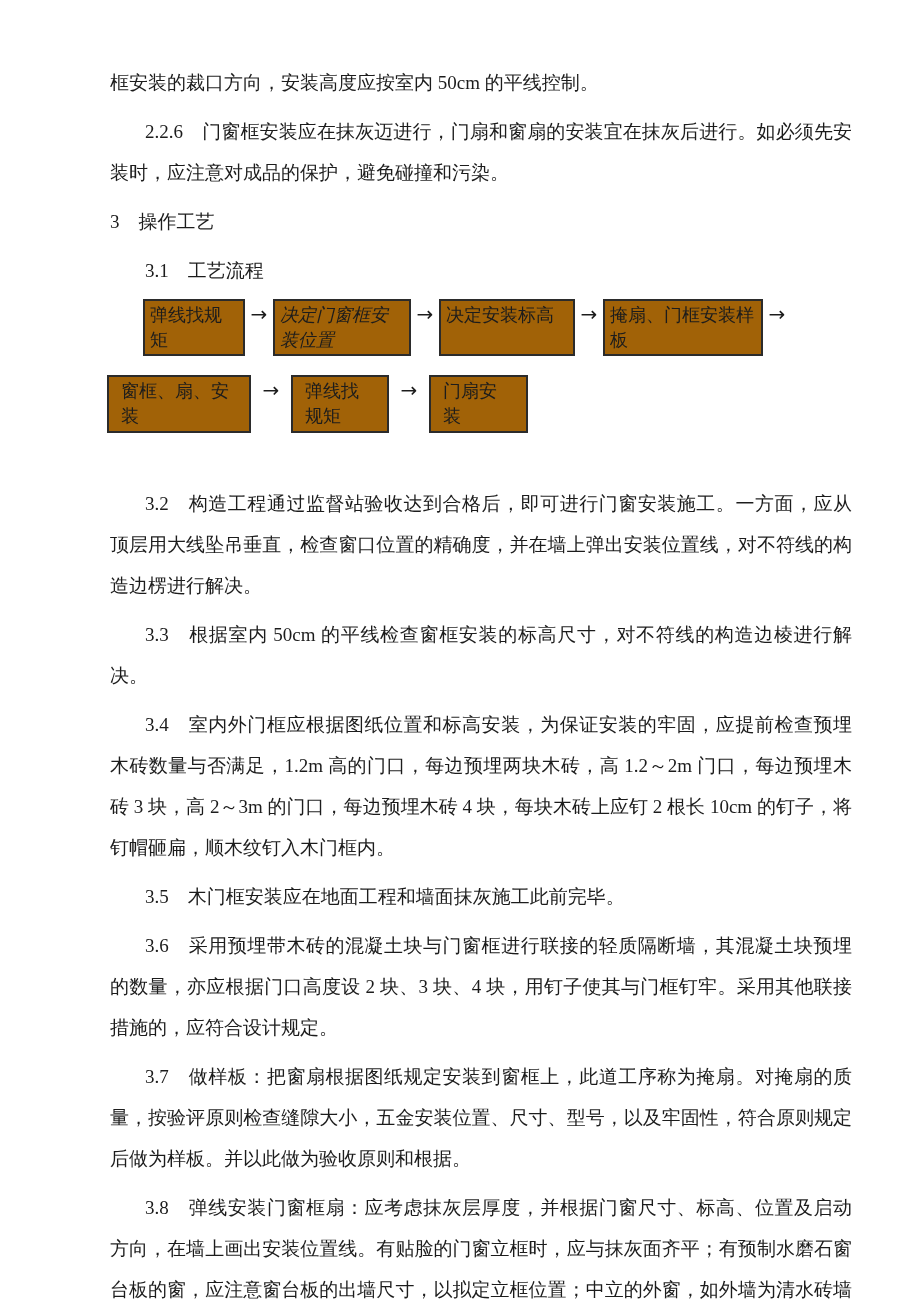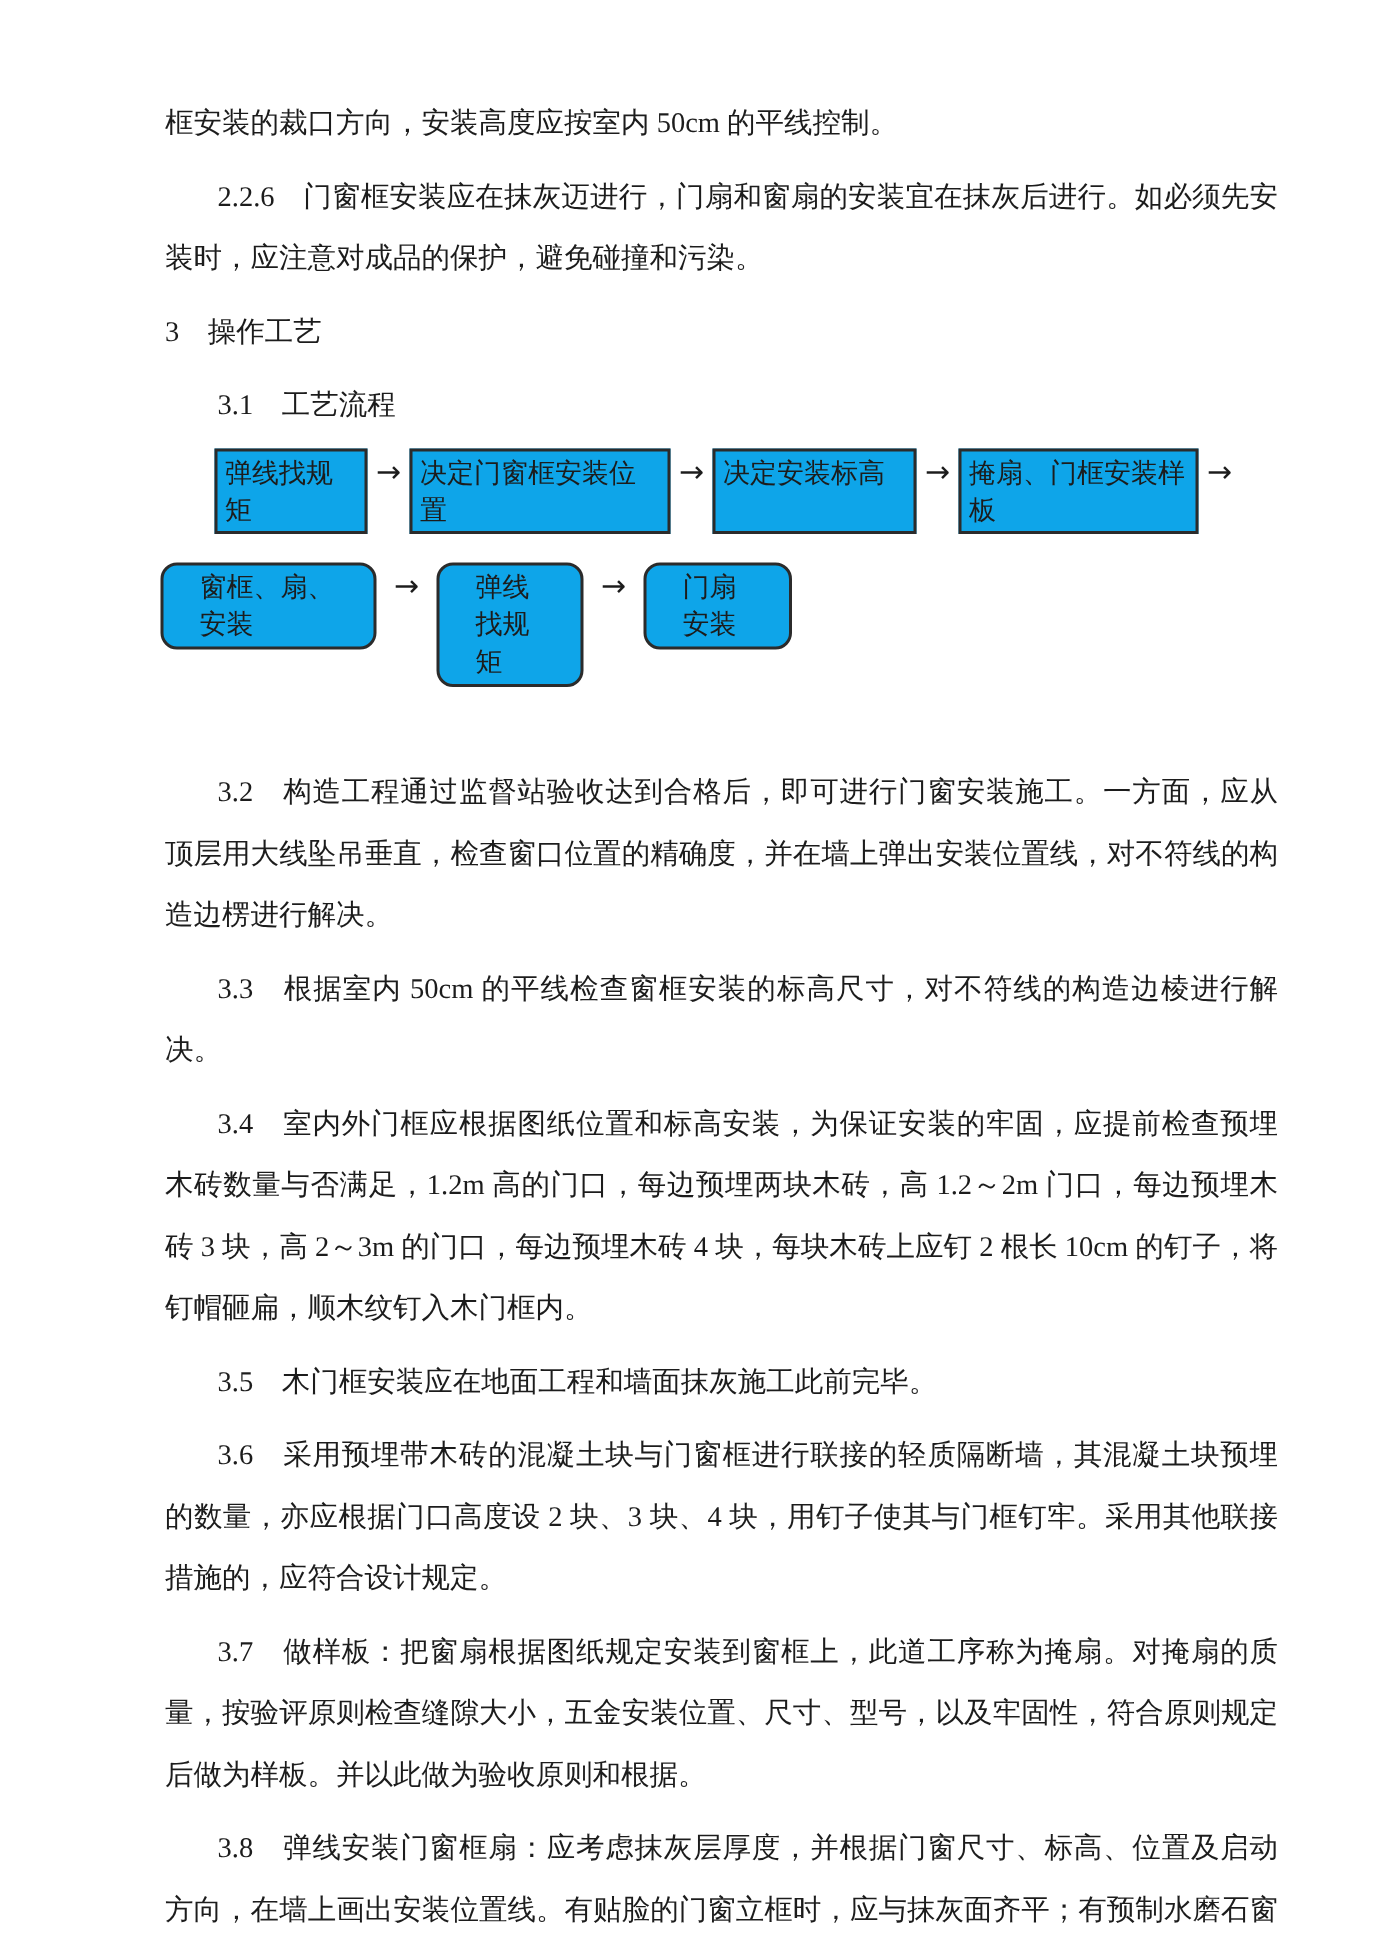--- a/index.html
+++ b/index.html
@@ -44,32 +44,32 @@
   
   .flow-row { display:flex; align-items:flex-start; }
   .flow-row1 { margin:2px 0 0 33px; }
   .flow-row2 { margin:19px 0 50px -3px; }
   .fbox {
     border:2px solid #2b2b2b;
     font-size:18px;
     line-height:25px;
     padding:2px 5px;
     box-sizing:border-box;
-    background:#0ea5e9;
+    background:#a16207;
     flex:none;
   }
   .flow-row1 .fbox { height:57px; overflow:hidden; }
   .fb1 { width:102px; }
-  .fb2 { width:174px; }
+  .fb2 { width:138px;font-style:italic; }
   .fb3 { width:136px; }
   .fb4 { width:160px; }
   .fb5 { width:144px; }
   .fb6 { width:98px;  }
   .fb7 { width:99px;  }
-  .flow-row2 .fbox { padding:2px 24px;border-radius:11px; }
+  .flow-row2 .fbox { padding:2px 12px; }
   .farrow {
     flex:none;
     width:28px;
     text-align:center;
     font-size:20px;
     line-height:30px;
     font-family:"DejaVu Sans","Liberation Sans",sans-serif;
   }
   .flow-row2 .farrow { width:40px; }
 </style>

